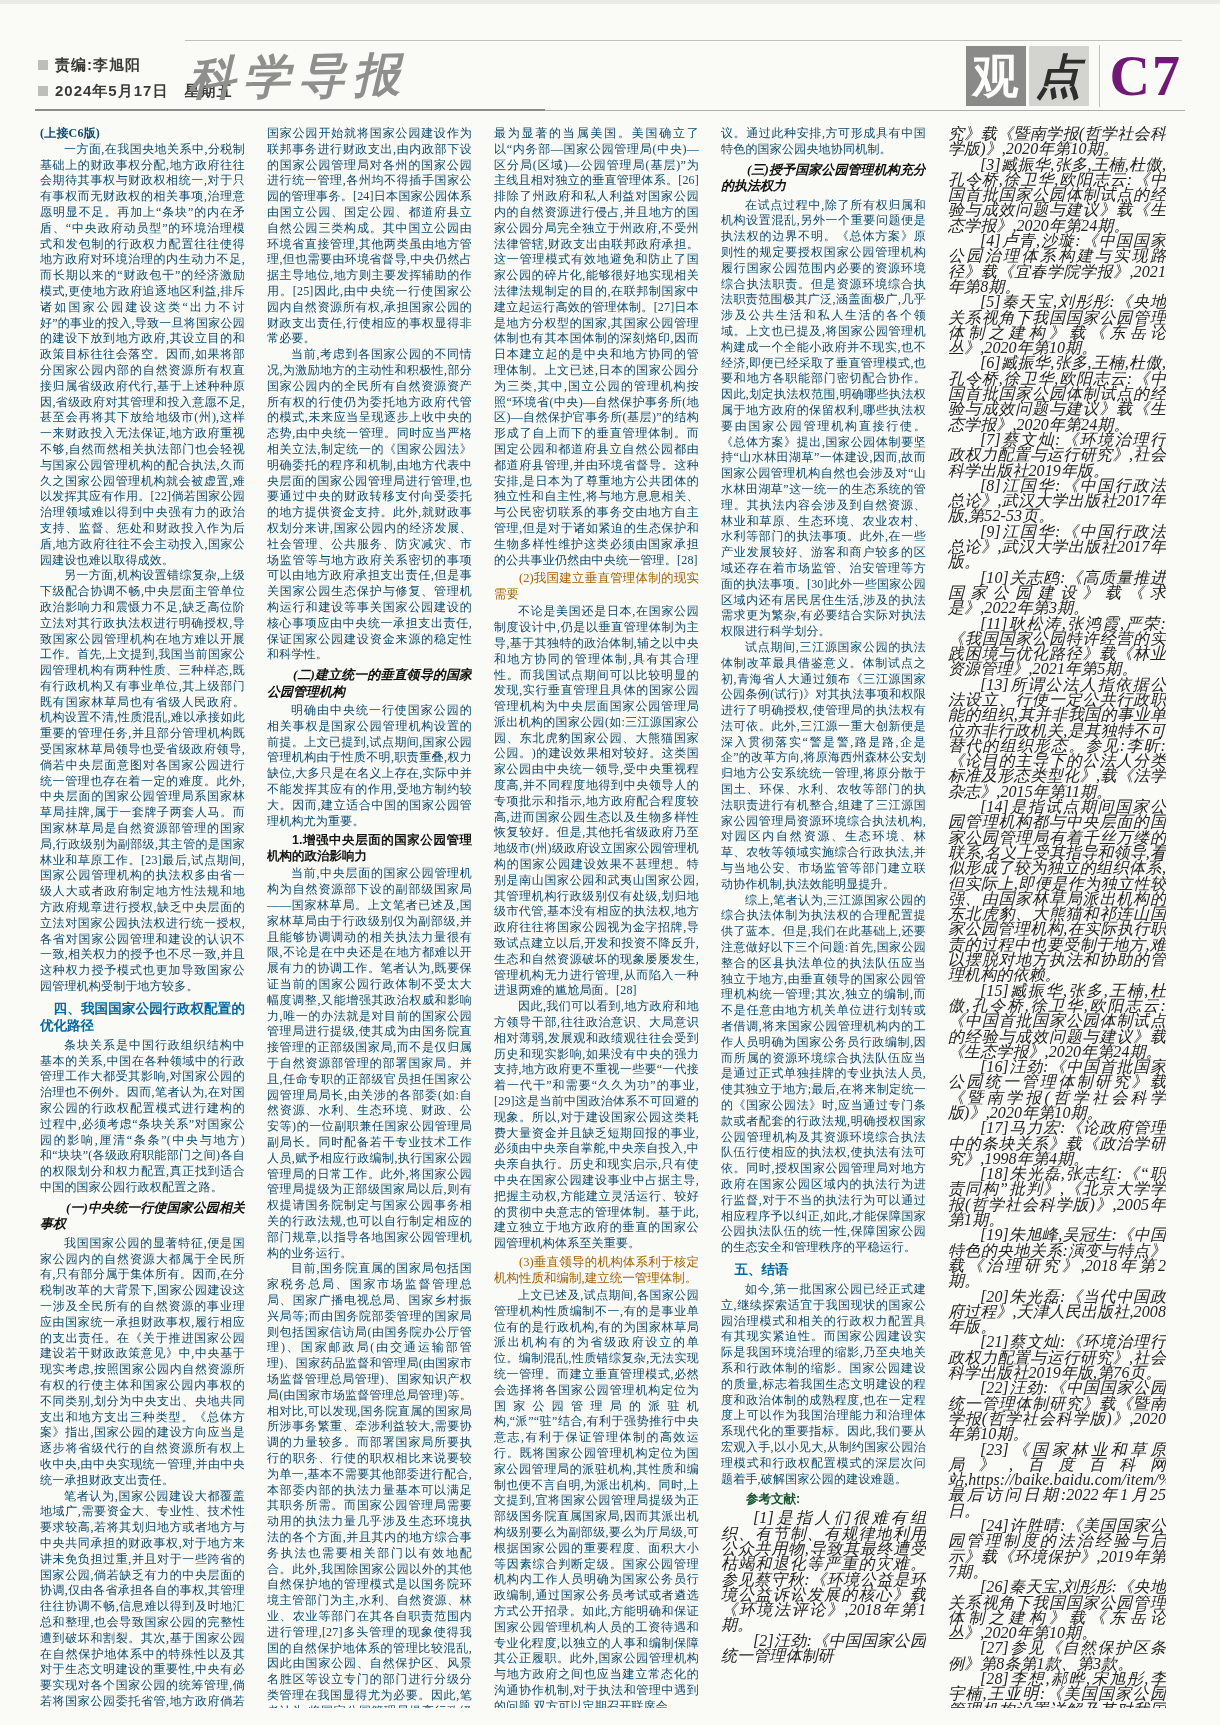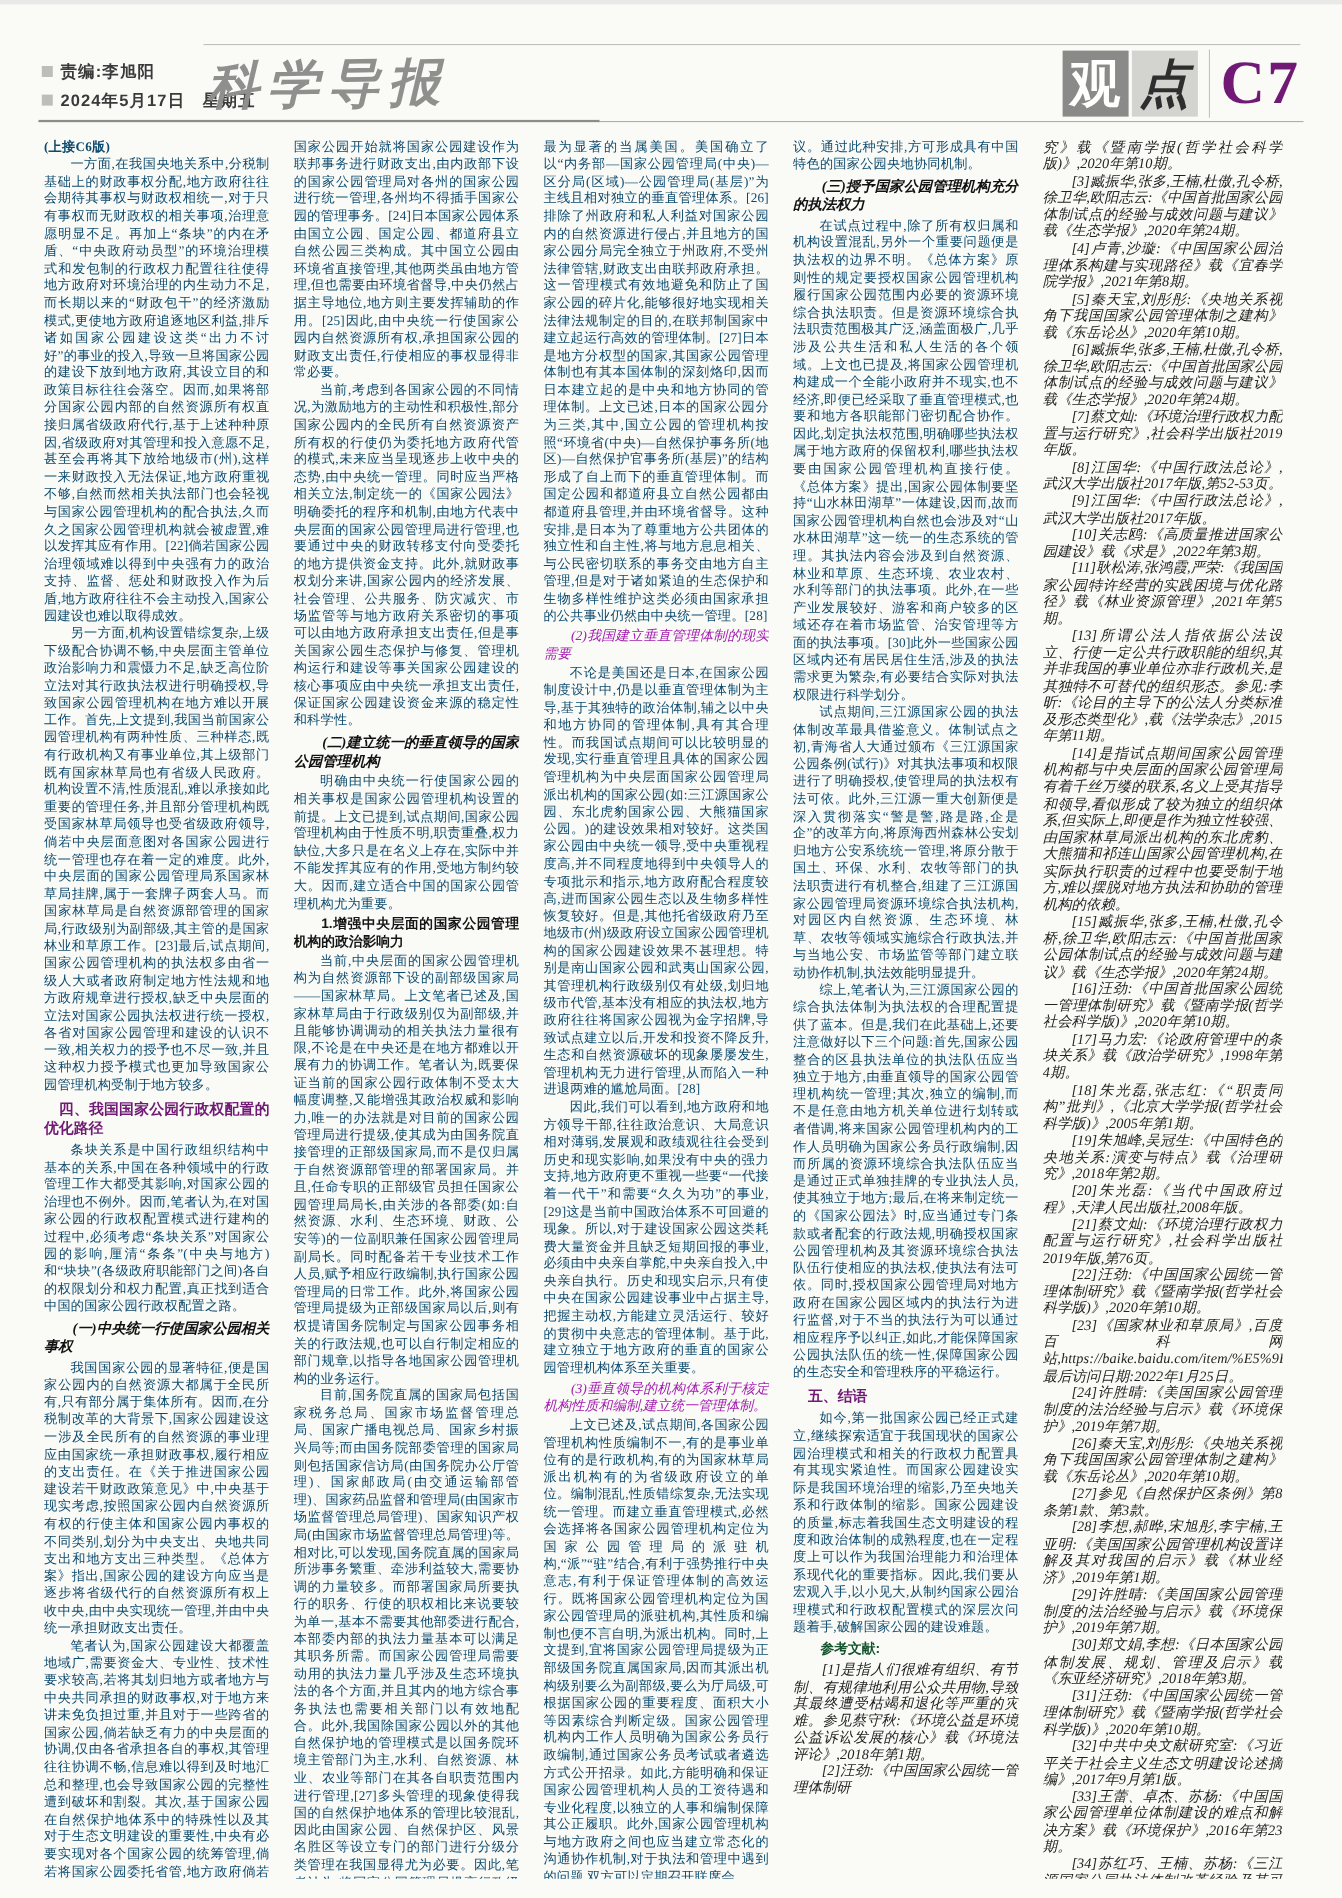--- a/index.html
+++ b/index.html
@@ -24,29 +24,29 @@
   .pageno{font-size:56px;font-weight:bold;letter-spacing:2px;color:#701a75;
           font-family:"Liberation Serif","DejaVu Serif",serif;}
   
   .cols{position:absolute;left:40px;top:122px;height:1582px;display:flex;gap:22px;overflow:hidden;}
   .col{width:205px;height:1582px;overflow:hidden;text-align:justify;text-justify:inter-ideograph;}
   .col.refs{width:218px;}
   .b-p,.b-p0,.b-cont{font-size:12px;line-height:15.8px;letter-spacing:0.2px;color:#0c4a6e;}
   .b-p{text-indent:2em;}
   .b-cont{font-weight:bold;}
   .b-h1{font-family:"Liberation Sans","DejaVu Sans",sans-serif;font-weight:bold;font-size:13.5px;
-        line-height:17px;color:#701a75;margin:5px 0 4px;text-indent:1em;}
+        line-height:17px;color:#0369a1;margin:5px 0 4px;text-indent:1em;}
   .b-h2{font-weight:bold;font-style:italic;font-size:13px;line-height:16.5px;color:#111;
         margin:4px 0 3px;text-indent:2em;}
   .b-h3{font-family:"Liberation Sans","DejaVu Sans",sans-serif;font-weight:bold;font-size:12.5px;
         line-height:16px;margin:3px 0 2px;text-indent:2em;color:#151515;}
-  .b-item{font-style:italic;font-size:12.5px;line-height:16px;text-indent:2em;color:#a21caf;margin:2px 0;}
+  .b-item{font-size:12.5px;line-height:16px;text-indent:2em;color:#a16207;margin:2px 0;}
   .b-reft{font-family:"Liberation Sans","DejaVu Sans",sans-serif;font-weight:bold;font-size:12.5px;
           line-height:17px;text-indent:2em;margin:4px 0 2px;color:#14532d;}
-  .b-ref,.b-ref0{font-style:italic;font-size:13px;line-height:15.3px;letter-spacing:0.1px;color:#222;}
+  .b-ref,.b-ref0{font-style:italic;font-size:16px;line-height:15.3px;letter-spacing:0.1px;color:#222;}
   .b-ref{text-indent:2em;}
 </style>
 </head>
 <body>
 
 <div class="page">
   <div class="rule-top"></div>
 
   <div class="hdr-left">
     <div class="hdr-line">

